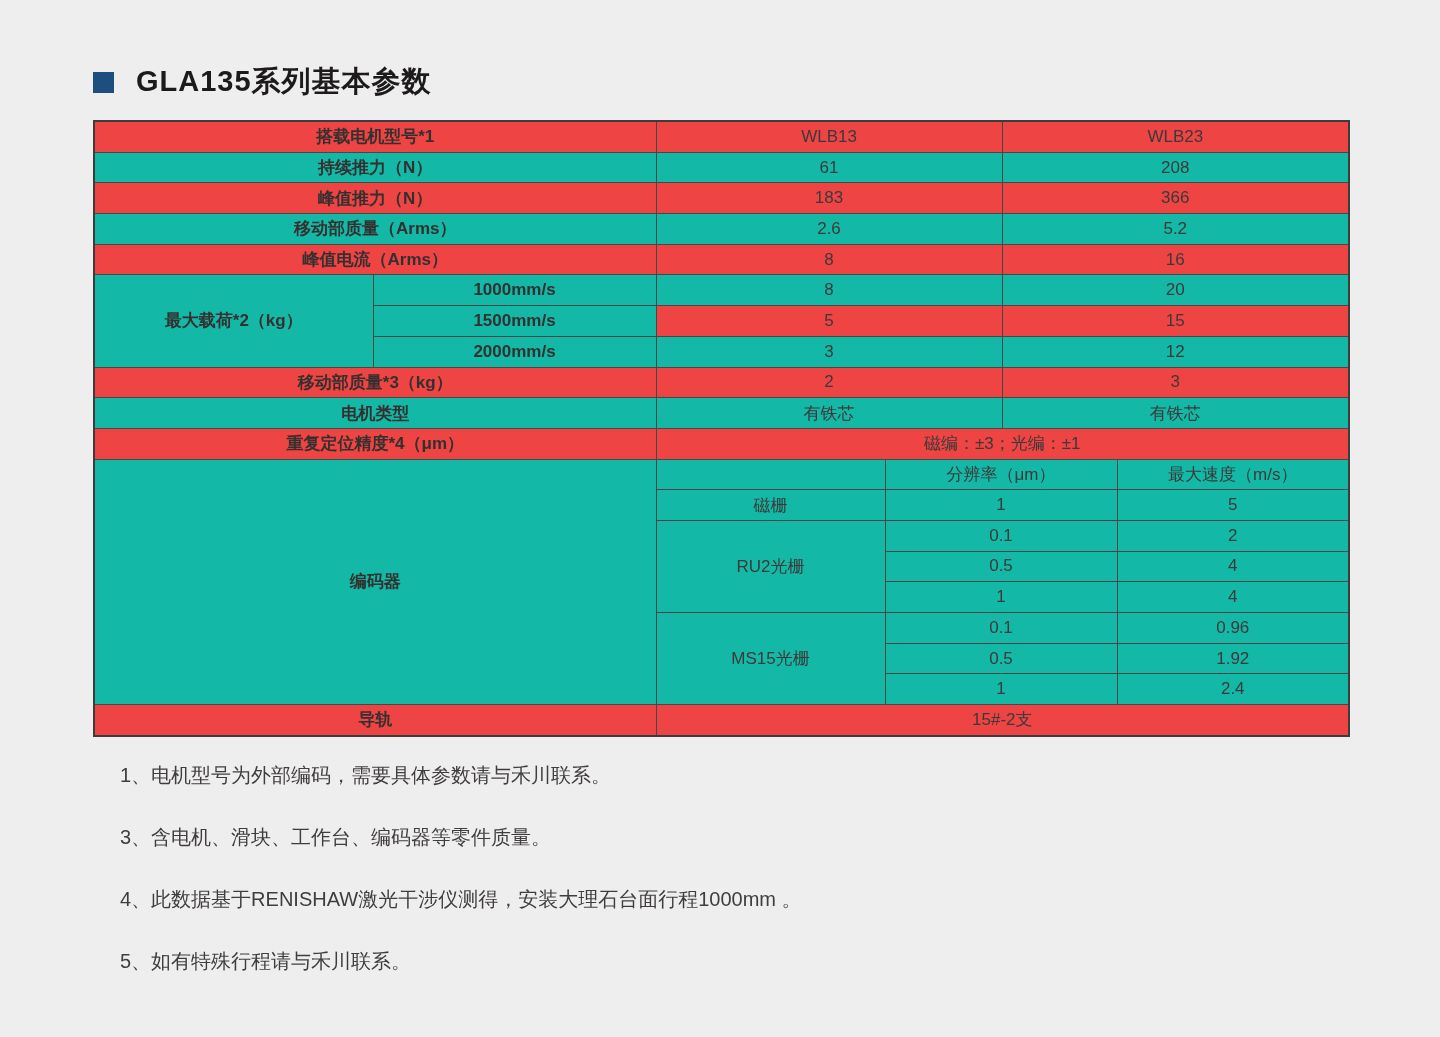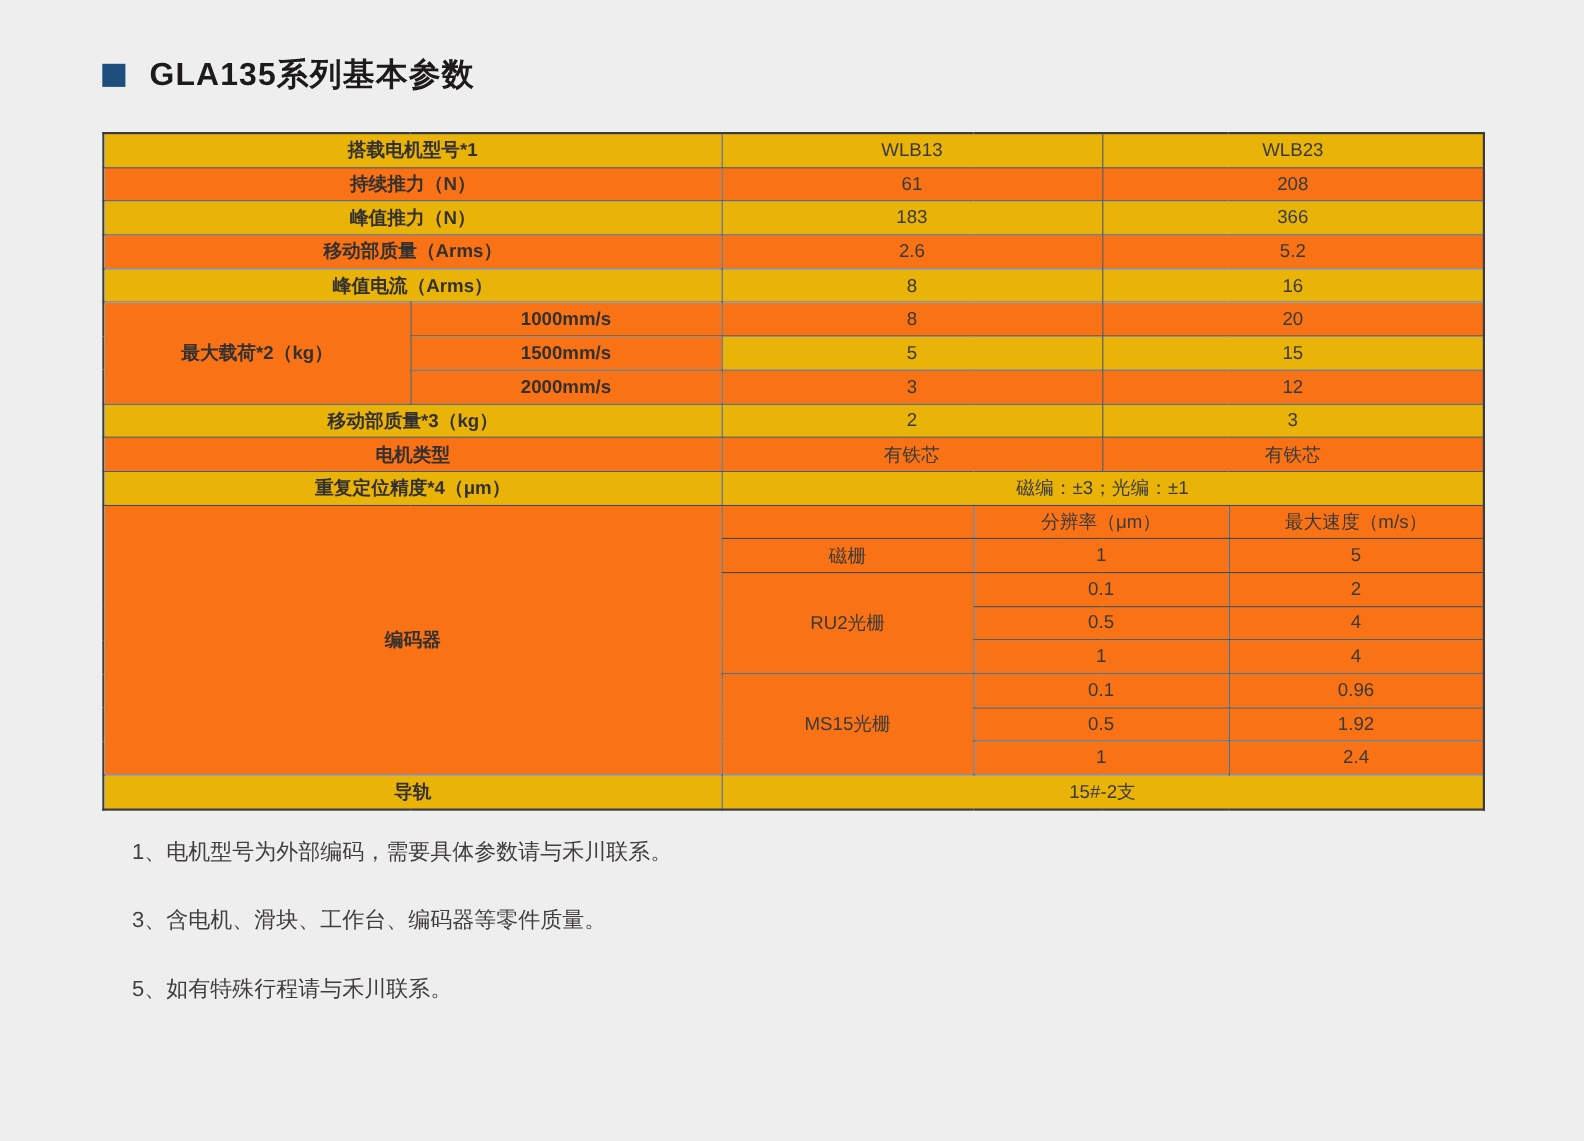--- a/index.html
+++ b/index.html
@@ -15,21 +15,21 @@
   .page {
     position: relative;
     width: 1440px;
     height: 1037px;
     background: #efeeee;
   }
   
   .title-row {
     position: absolute;
     left: 93px;
-    top: 48px;
+    top: 62px;
     display: flex;
     align-items: center;
     gap: 22px;
   }
   .title-bullet {
     width: 21px;
     height: 21px;
     background: #1d4e7e;
     flex: 0 0 auto;
   }
@@ -56,22 +56,22 @@
     height: 29.7px;
     padding: 0 4px;
     text-align: center;
     vertical-align: middle;
     font-size: 17px;
     color: #3a3a3a;
     overflow: hidden;
     white-space: nowrap;
   }
   .spec-table td.lbl { font-weight: bold; color: #333030; }
-  .spec-table td.gray { background: #eab308; }
-  .spec-table td.white { background: #f97316; margin-left: 26px; }
+  .spec-table td.gray { background: #ef4444; }
+  .spec-table td.white { background: #14b8a6; margin-left: 26px; }
   
   .footnotes {
     position: absolute;
     left: 104px;
     top: 736px;
     width: 1250px;
     font-size: 20px;
     color: #403d3d;
   }
   .footnotes p {
@@ -208,16 +208,17 @@
     <tr>
       <td colspan="2" class="lbl gray">导轨</td>
       <td colspan="4" class="gray">15#-2支</td>
     </tr>
   </tbody>
     </table>
 
   <div class="footnotes">
     <p>1、电机型号为外部编码，需要具体参数请与禾川联系。</p>
     <p>3、含电机、滑块、工作台、编码器等零件质量。</p>
+    <p>4、此数据基于RENISHAW激光干涉仪测得，安装大理石台面行程1000mm 。</p>
     <p>5、如有特殊行程请与禾川联系。</p>
   </div>
 
 </div>
 
 </body></html>

